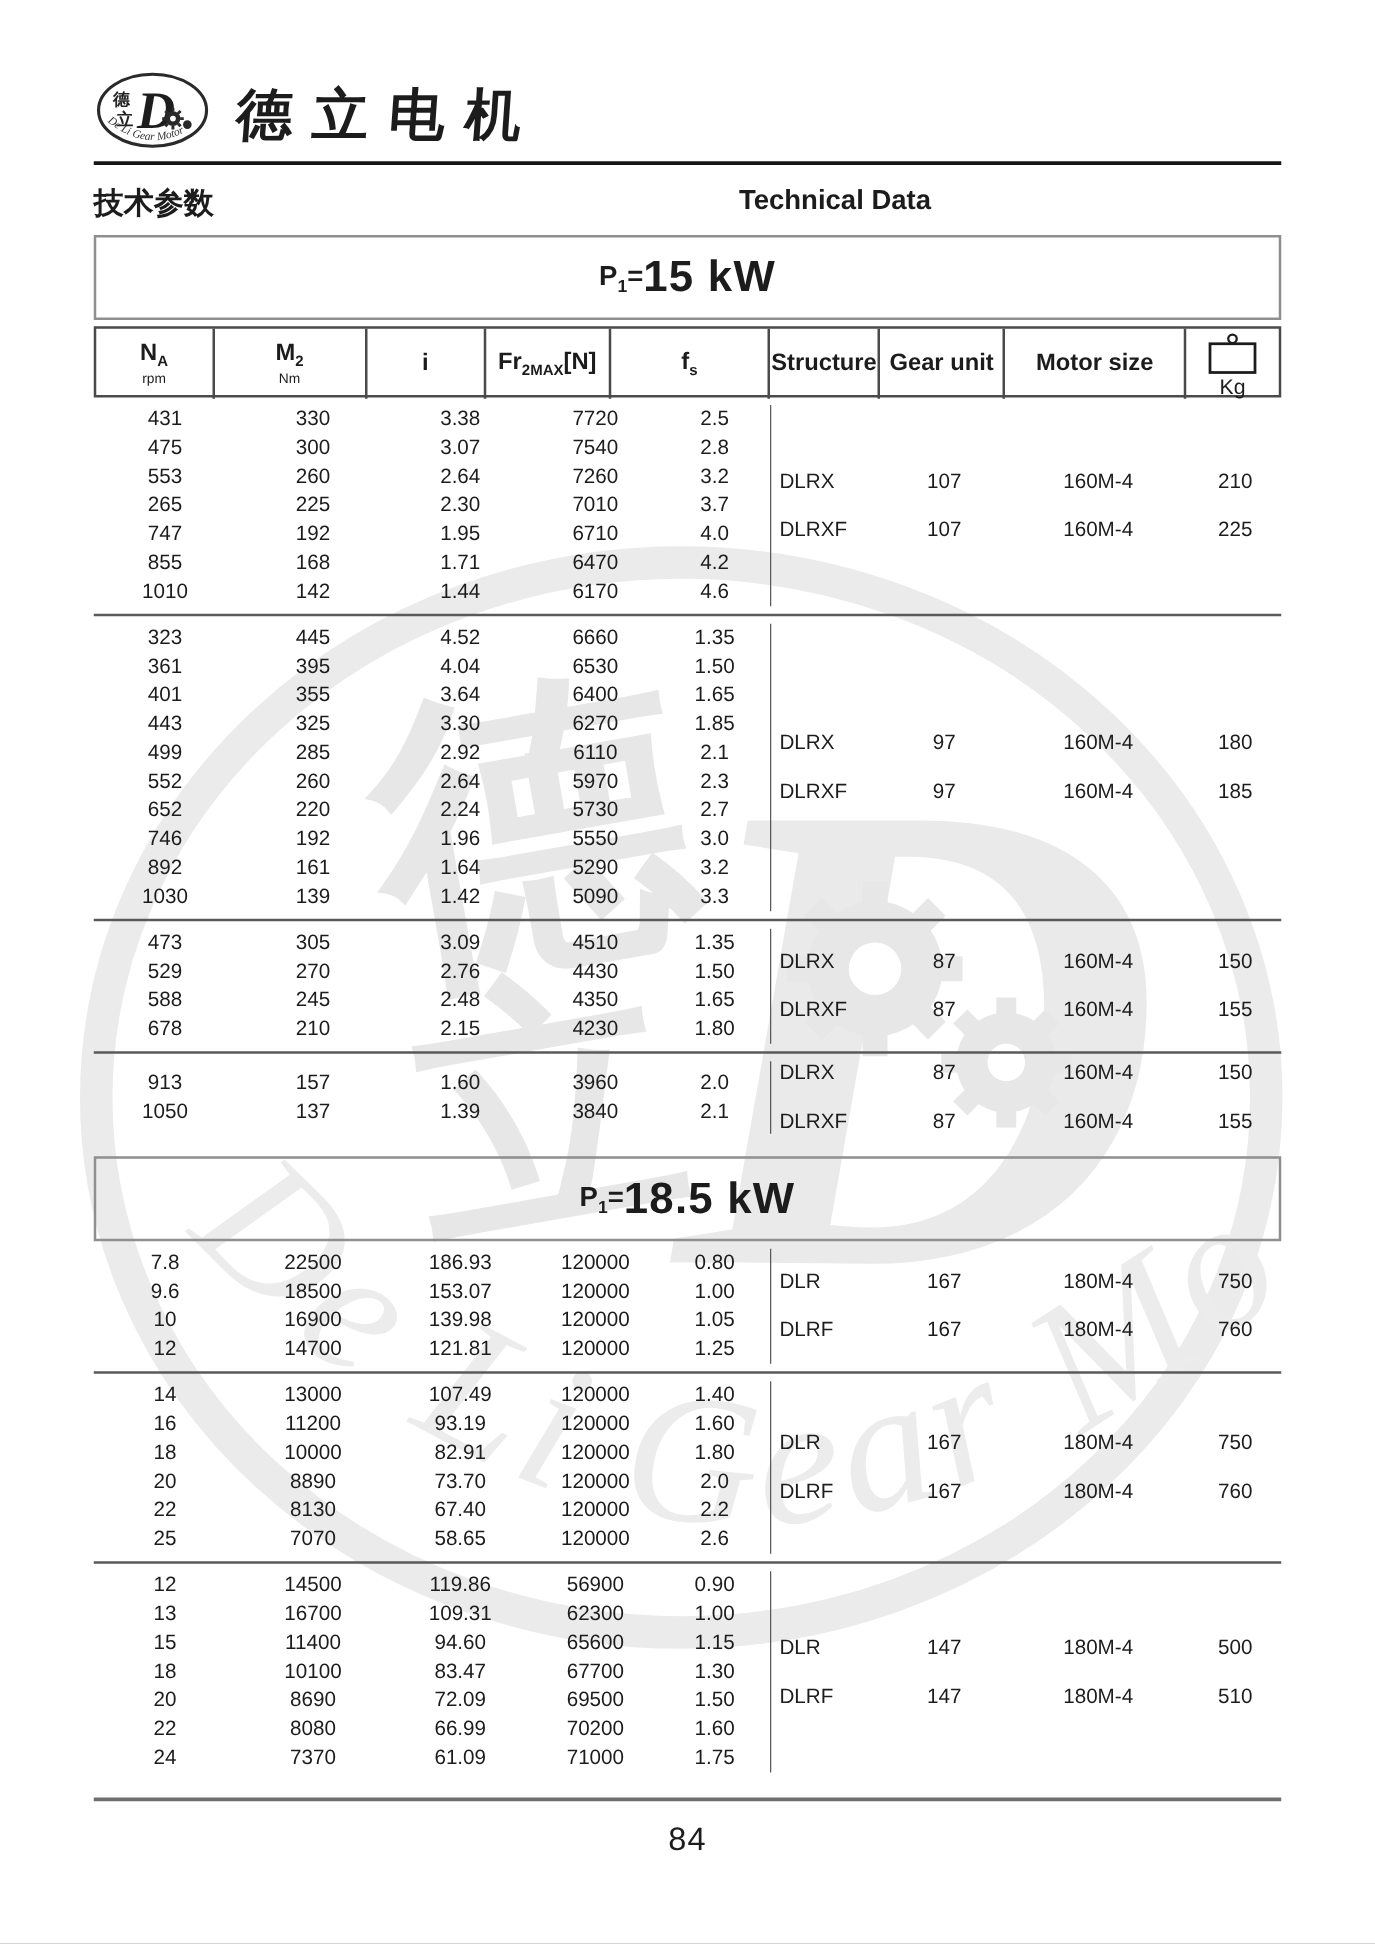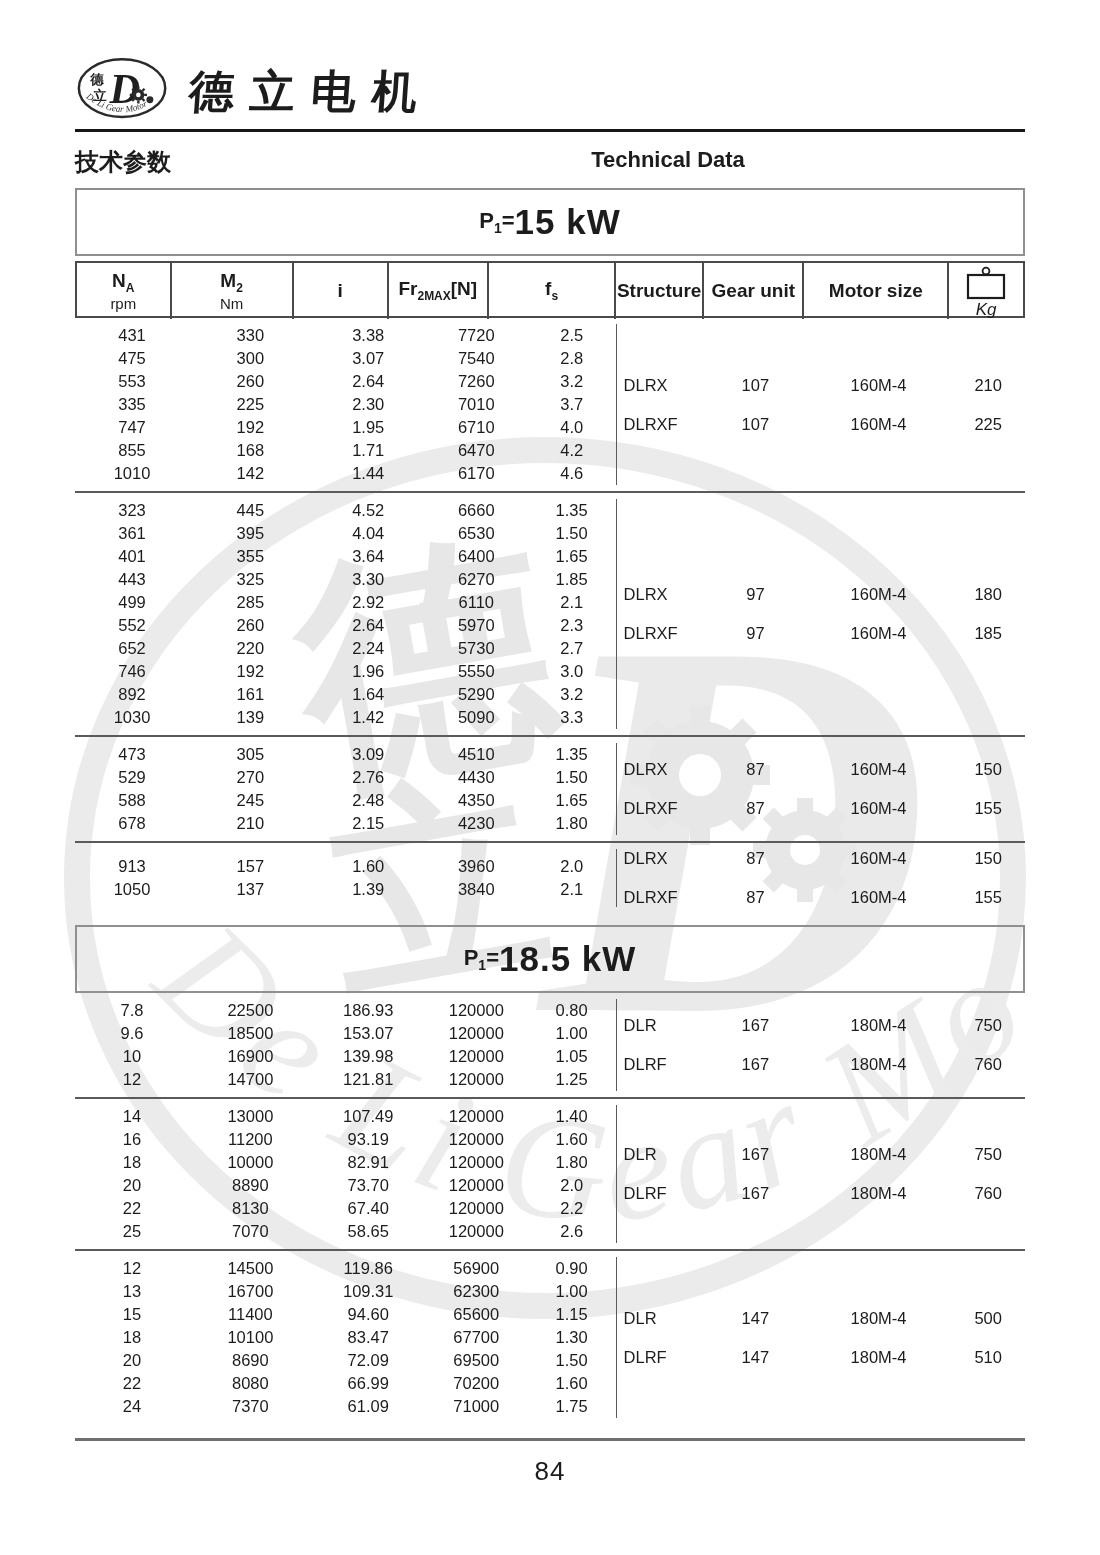--- a/index.html
+++ b/index.html
@@ -56,24 +56,24 @@
     margin-top:5px; height:57px;
     display:grid;
     grid-template-columns: 10% 12.9% 10.05% 10.6% 13.45% 9.3% 10.6% 15.3% 7.8%;
     border:2px solid #4a4a4a;
   }
   .hc {
     border-right:2px solid #4a4a4a;
     display:flex; flex-direction:column; align-items:center; justify-content:center;
     line-height:1.12;
   }
-  .hc:last-child { border-right:none;font-style:italic; }
+  .hc:last-child { border-right:none; }
   .hl { font-weight:bold; font-size:19px; white-space:nowrap; }
   .hl sub { font-size:12px; font-weight:bold; }
-  .hu { font-size:15px; margin-top:1px; }
+  .hu { font-size:11px; margin-top:1px; }
   .kg-cell { justify-content:flex-start; padding-top:3px; }
   .kg-cell .hu { font-size:17px; margin-top:0; }
 
   
   .block { display:flex; padding:6px 0; }
   .blocks .block { border-bottom:2px solid #5a5a5a; }
   .blocks .block:last-child { border-bottom:none; }
   .block-left {
     width:57%; border-right:1.5px solid #5a5a5a;
     display:flex; flex-direction:column; justify-content:center;
@@ -245,21 +245,21 @@
                 <div class="cell">2.8</div>
               </div>
               <div class="data-row">
                 <div class="cell">553</div>
                 <div class="cell">260</div>
                 <div class="cell">2.64</div>
                 <div class="cell">7260</div>
                 <div class="cell">3.2</div>
               </div>
               <div class="data-row">
-                <div class="cell">335</div>
+                <div class="cell">265</div>
                 <div class="cell">225</div>
                 <div class="cell">2.30</div>
                 <div class="cell">7010</div>
                 <div class="cell">3.7</div>
               </div>
               <div class="data-row">
                 <div class="cell">747</div>
                 <div class="cell">192</div>
                 <div class="cell">1.95</div>
                 <div class="cell">6710</div>

